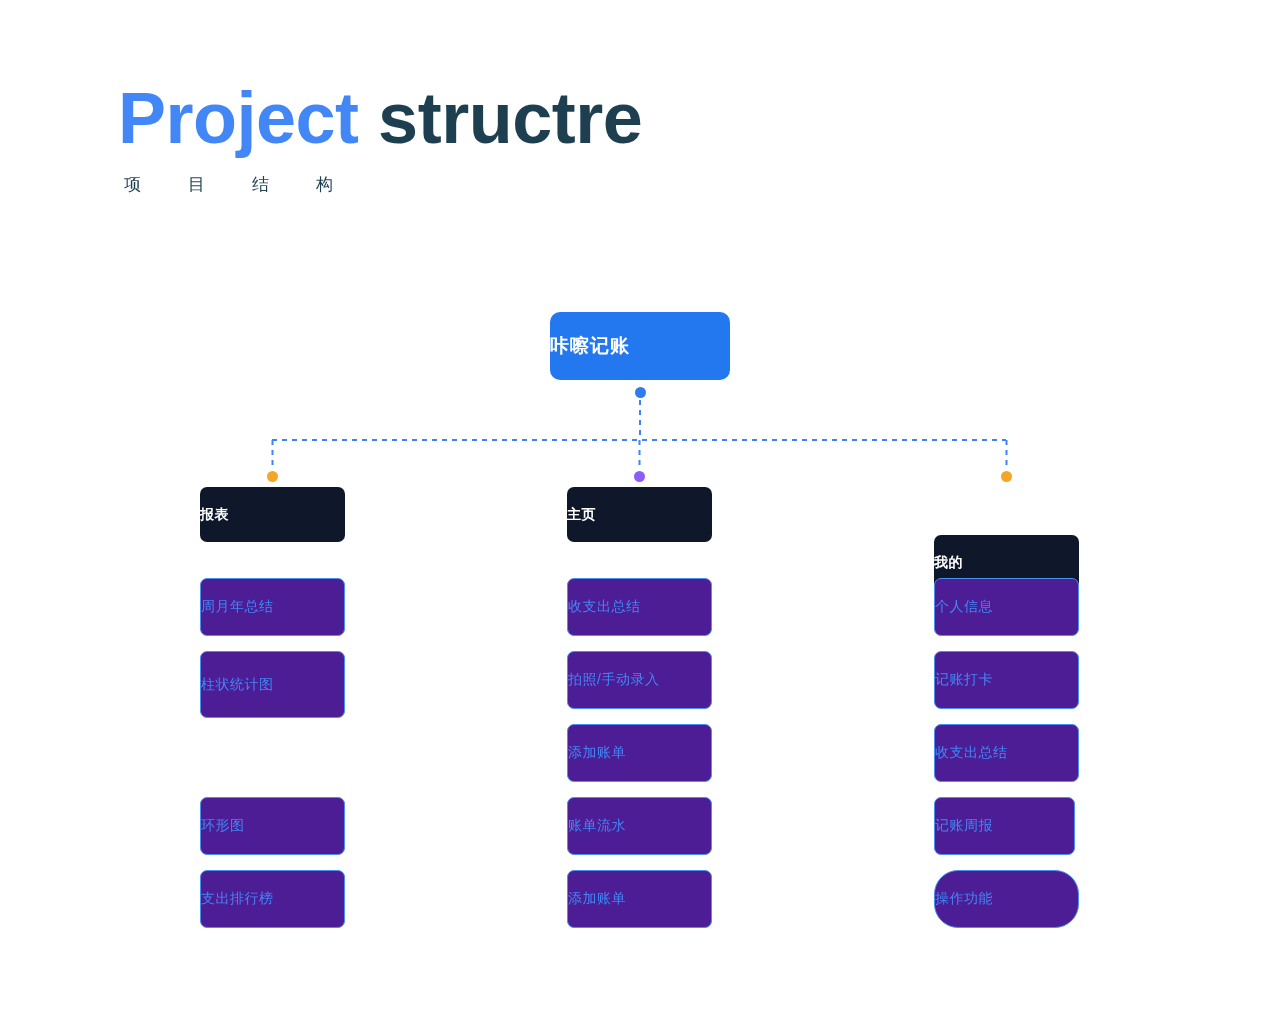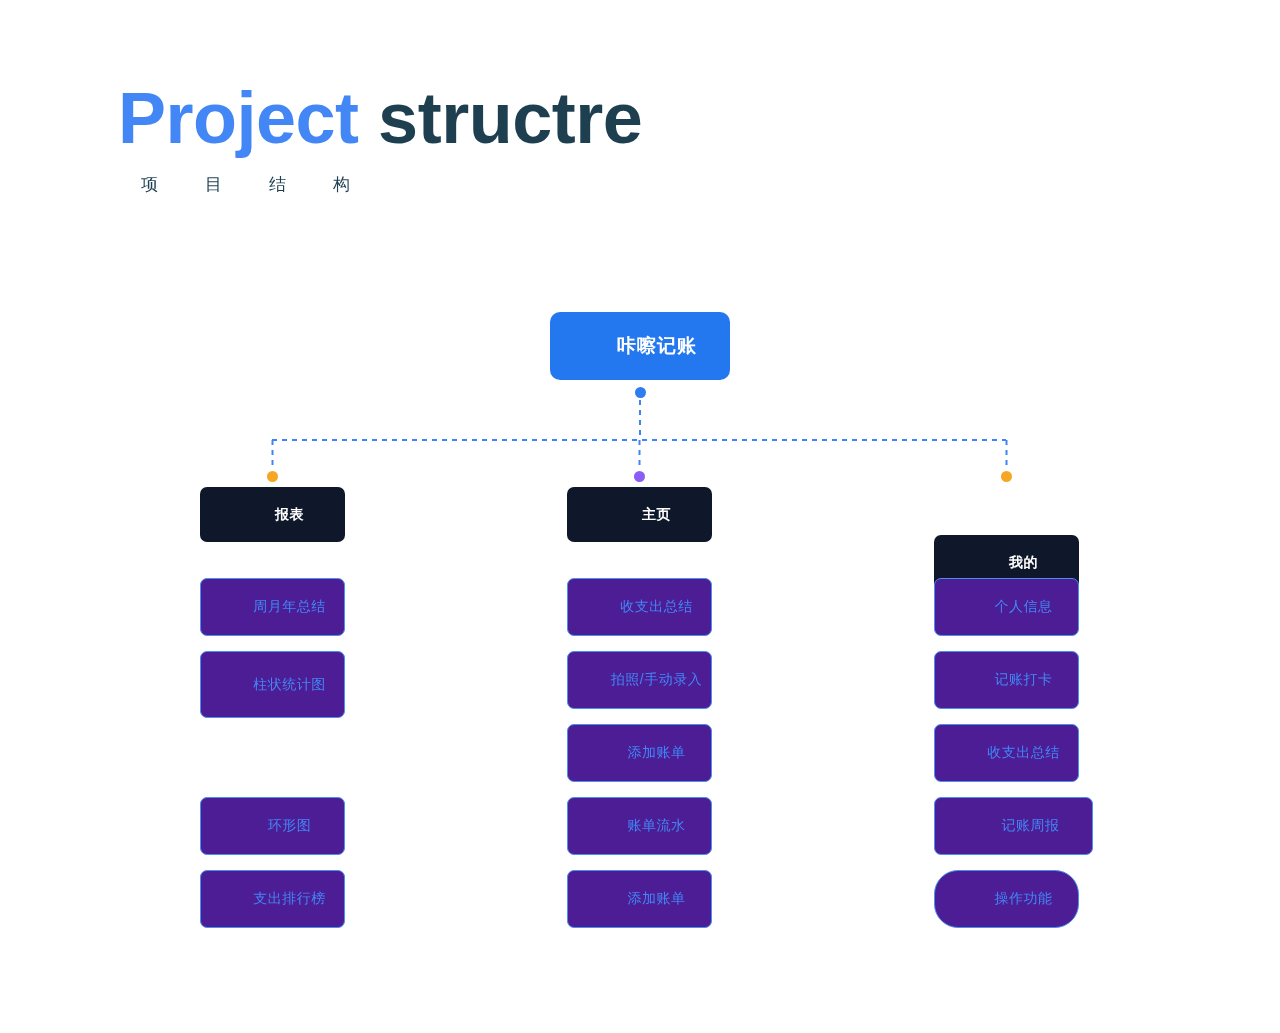--- a/index.html
+++ b/index.html
@@ -29,21 +29,21 @@
     font-weight: bold;
     line-height: 1.02;
     letter-spacing: -0.5px;
     white-space: nowrap;
   }
   #title .title-accent { color: #4287f5; }
   #title .title-main   { color: #1d3f50; }
 
   #subtitle {
     margin-top: 18px;
-    margin-left: 23px;
+    margin-left: 6px;
     font-size: 17px;
     font-weight: normal;
     color: #1d3f50;
     letter-spacing: 47px;
     white-space: nowrap;
   }
 
   
   #diagram {
     position: absolute;
@@ -60,24 +60,23 @@
     height: 1033px;
     pointer-events: none;
   }
 
   
   .node {
     position: absolute;
     box-sizing: border-box;
     display: flex;
     align-items: center;
-    justify-content: center;
+    justify-content: flex-start;
     text-align: center;
     white-space: nowrap;
-    padding-left: 34px;
   }
 
   .node-root {
     width: 180px;
     height: 68px;
     left: 550px;
     top: 312px;
     background: #2378f0;
     border-radius: 10px;
     color: #ffffff;
@@ -181,19 +180,19 @@
     </div>
     <div class="node node-leaf" style="left: 934px; top: 578px; width: 145px; height: 58px;">
       <span>个人信息</span>
     </div>
     <div class="node node-leaf" style="left: 934px; top: 651px; width: 145px; height: 58px;">
       <span>记账打卡</span>
     </div>
     <div class="node node-leaf" style="left: 934px; top: 724px; width: 145px; height: 58px;">
       <span>收支出总结</span>
     </div>
-    <div class="node node-leaf" style="left: 934px; top: 797px; width: 159px; height: 58px;">
+    <div class="node node-leaf" style="left: 934px; top: 797px; width: 141px; height: 58px;">
       <span>记账周报</span>
     </div>
     <div class="node node-leaf" style="left: 934px; top: 870px; width: 145px; height: 58px; border-radius: 24px;">
       <span>操作功能</span>
     </div>
   </div>
 
 </body></html>

